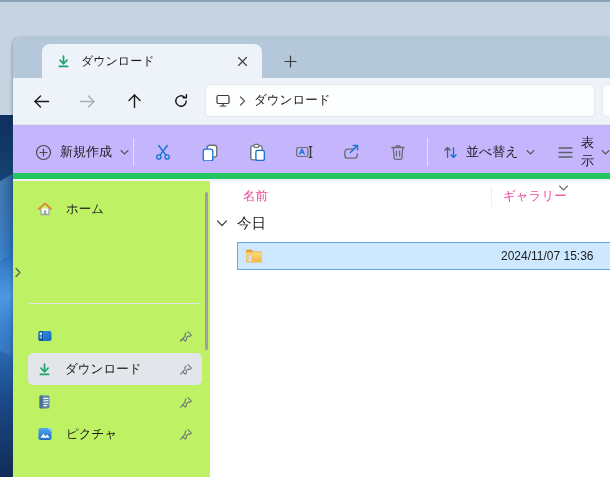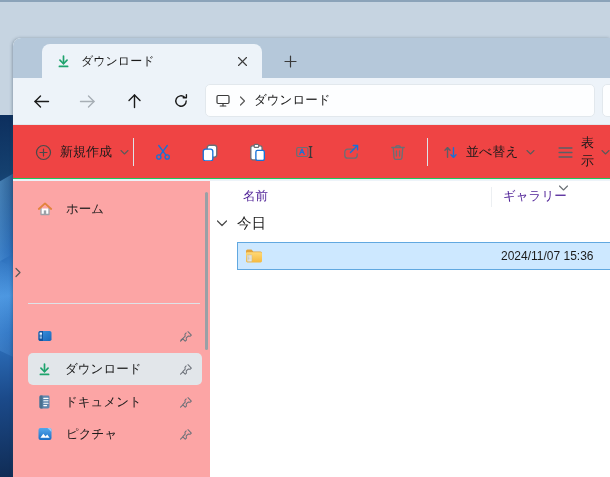--- a/index.html
+++ b/index.html
@@ -35,42 +35,42 @@
   .address-row { position:relative; height:46px; background:#edf3f9; }
   .navbtn { position:absolute; top:7px; width:32px; height:32px; display:flex; align-items:center; justify-content:center; border-radius:4px; }
   .nav-back { left:12px; } .nav-forward { left:58px; } .nav-up { left:105px; } .nav-refresh { left:152px; }
   .address-bar { position:absolute; left:192px; top:6px; width:390px; height:33px; background:#fdfeff;
     border:1px solid #e2e8ed; border-radius:5px; display:flex; align-items:center; padding:0 9px; gap:8px; }
   .crumb-text { font-size:12.5px; }
   .search-stub { position:absolute; left:589px; top:6px; width:30px; height:33px; background:#fdfeff;
     border:1px solid #e2e8ed; border-radius:5px; }
 
   
-  .toolbar { position:relative; height:55px; background:#ef4444; border-top:1px solid #e1e7ec; border-bottom:1px solid #22c55e; }
+  .toolbar { position:relative; height:55px; background:#c4b5fd; border-top:1px solid #e1e7ec; border-bottom:6px solid #22c55e; }
   .tb-new { position:absolute; left:14px; top:11px; height:32px; display:flex; align-items:center; gap:8px;
     padding:0 8px; font-size:13px; border-radius:4px; }
   .tb-divider { position:absolute; top:13px; width:1px; height:28px; background:#dfe4e8; }
   .tb-icon { position:absolute; top:11px; width:36px; height:32px; display:flex; align-items:center; justify-content:center; border-radius:4px; }
   .tb-group { position:absolute; top:11px; height:32px; display:flex; align-items:center; gap:7px; padding:0 6px; font-size:13px; border-radius:4px; }
 
   
   .content { position:absolute; top:143px; left:0; right:0; bottom:0; }
 
-  .sidebar { position:absolute; left:0; top:0; bottom:0; width:197px; background:#fca5a5; }
+  .sidebar { position:absolute; left:0; top:0; bottom:0; width:197px; background:#bef264; }
   .side-item { position:absolute; left:15px; width:174px; height:32px; border-radius:5px;
     display:flex; align-items:center; padding:0 9px; gap:13px; font-size:12.5px; }
   .side-item.selected { background:#e2e6ea; }
   .side-label { white-space:nowrap; }
   .pin { margin-left:auto; display:flex; }
   .expander { position:absolute; left:1px; top:84px; width:12px; height:14px; display:flex; align-items:center; }
   .side-divider { position:absolute; left:15px; right:10px; top:122px; height:1px; background:#dee3e8; }
   .side-scrollbar { position:absolute; left:192px; top:11px; width:3px; height:158px; background:#9aa0a6; border-radius:2px; }
 
   .main { position:absolute; left:197px; right:0; top:0; bottom:0; background:#ffffff; }
-  .col-header { position:absolute; top:7px; font-size:12.5px; color:#4c1d95; }
+  .col-header { position:absolute; top:7px; font-size:12.5px; color:#ec4899; }
   .col-name { left:33px; }
   .col-modified { left:293px; }
   .col-sep { position:absolute; left:281px; top:6px; width:1px; height:20px; background:#eceff2; }
   .sort-indicator { position:absolute; left:348px; top:-3px; }
   .group-row { position:absolute; left:6px; top:33px; display:flex; align-items:center; gap:9px; font-size:14.5px; }
   .file-row { position:absolute; left:27px; right:-2px; top:61px; height:28px; background:#cde8ff;
     border:1px solid #61a8e0; display:flex; align-items:center; padding:0 7px; gap:9px; font-size:12.5px; }
   .file-date { position:absolute; left:263px; top:6px; font-size:12px; }
 </style>
 </head>
@@ -375,21 +375,20 @@
               <rect x="2.5" y="1.5" width="10" height="13" rx="1.4" fill="#5f86ad"></rect>
               <path d="M2.5 2.9A1.4 1.4 0 0 1 3.9 1.5H5.5v13H3.9a1.4 1.4 0 0 1-1.4-1.4z" fill="#49708f"></path>
               <g stroke="#fff" stroke-width="1.1" stroke-linecap="round">
                 <path d="M6.8 4.4h4.2"></path>
                 <path d="M6.8 6.8h4.2"></path>
                 <path d="M6.8 9.2h4.2"></path>
                 <path d="M6.8 11.6h2.8"></path>
               </g>
             </svg>
         </span>
-        <span class="side-label">ドキュメント</span>
         <span class="pin">
           <svg width="13" height="13" viewBox="0 0 14 14">
               <g fill="none" stroke="#6b7078" stroke-width="1.1" stroke-linecap="round" stroke-linejoin="round">
                 <path d="M8.6 1.8l3.6 3.6-1.4 1.4-2-.3-2.1 2.1.2 2.2-1.3 1.3-2.5-2.5-2.5 2.5"></path>
                 <path d="M3.2 9l2.4-2.4-.3-2 1.4-1.4"></path>
               </g>
             </svg>
         </span>
       </div>
 

